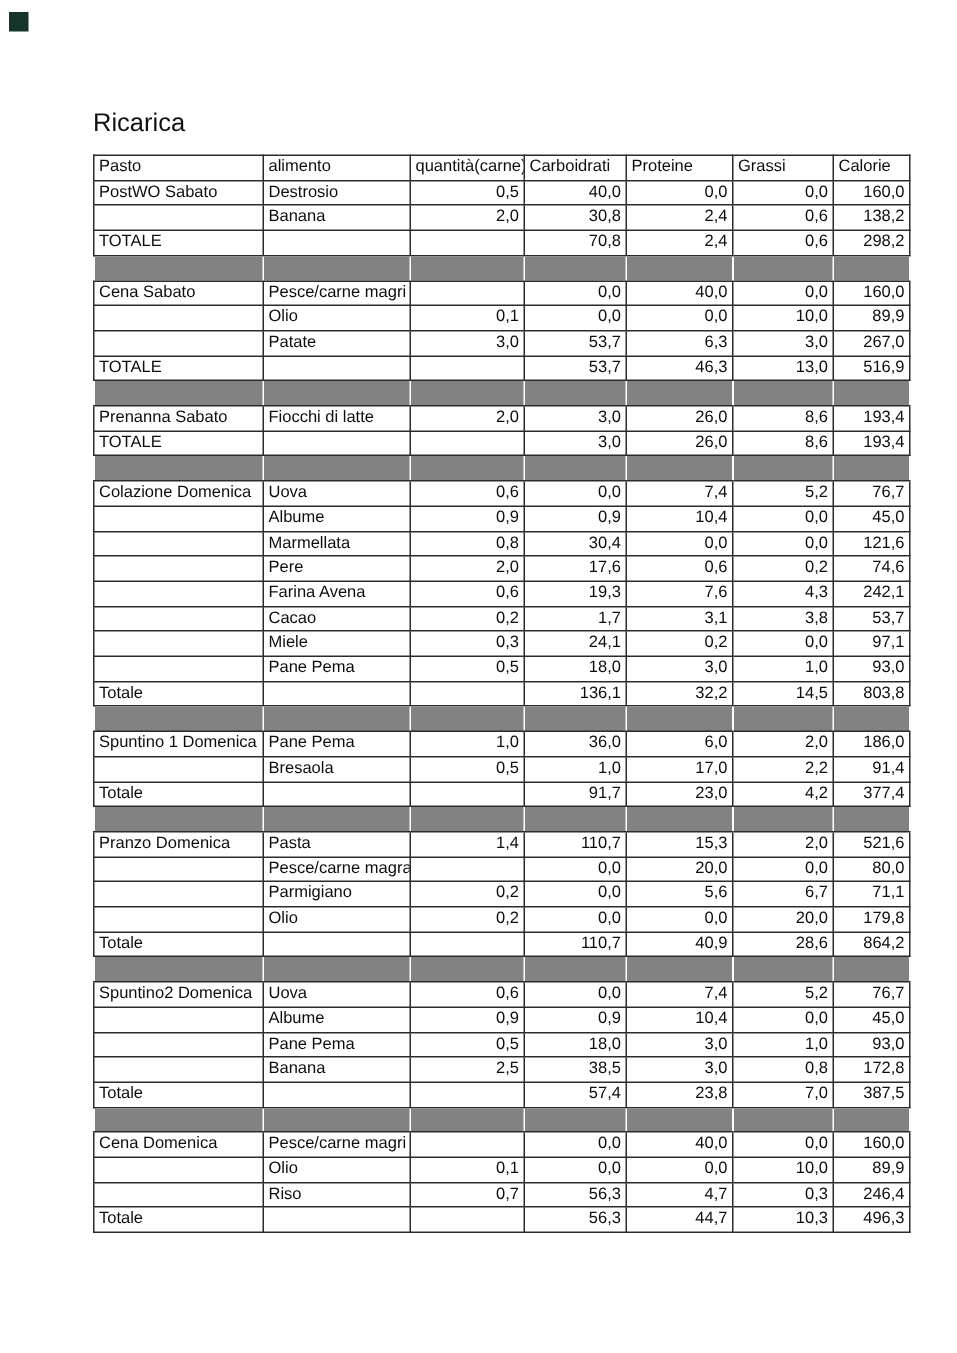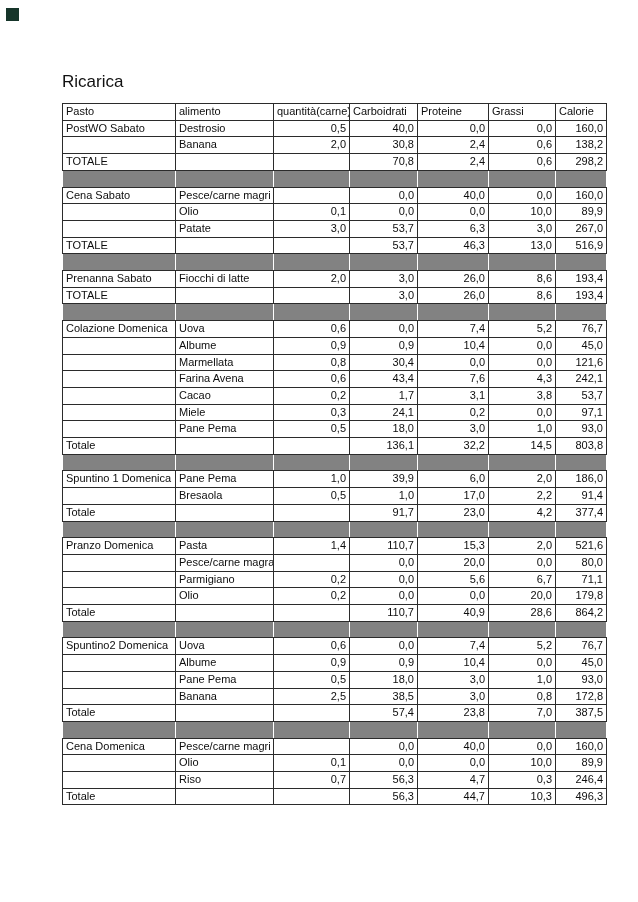--- a/index.html
+++ b/index.html
@@ -230,23 +230,32 @@
           <td class="txt"></td>
           <td class="txt">Marmellata</td>
           <td class="num">0,8</td>
           <td class="num">30,4</td>
           <td class="num">0,0</td>
           <td class="num">0,0</td>
           <td class="num">121,6</td>
         </tr>
         <tr>
           <td class="txt"></td>
+          <td class="txt">Pere</td>
+          <td class="num">2,0</td>
+          <td class="num">17,6</td>
+          <td class="num">0,6</td>
+          <td class="num">0,2</td>
+          <td class="num">74,6</td>
+        </tr>
+        <tr>
+          <td class="txt"></td>
           <td class="txt">Farina Avena</td>
           <td class="num">0,6</td>
-          <td class="num">43,4</td>
+          <td class="num">19,3</td>
           <td class="num">7,6</td>
           <td class="num">4,3</td>
           <td class="num">242,1</td>
         </tr>
         <tr>
           <td class="txt"></td>
           <td class="txt">Cacao</td>
           <td class="num">0,2</td>
           <td class="num">1,7</td>
           <td class="num">3,1</td>
@@ -286,21 +295,21 @@
           <td class="num"></td>
           <td class="num"></td>
           <td class="num"></td>
           <td class="num"></td>
           <td class="num"></td>
         </tr>
         <tr>
           <td class="txt">Spuntino 1 Domenica</td>
           <td class="txt">Pane Pema</td>
           <td class="num">1,0</td>
-          <td class="num">39,9</td>
+          <td class="num">36,0</td>
           <td class="num">6,0</td>
           <td class="num">2,0</td>
           <td class="num">186,0</td>
         </tr>
         <tr>
           <td class="txt"></td>
           <td class="txt">Bresaola</td>
           <td class="num">0,5</td>
           <td class="num">1,0</td>
           <td class="num">17,0</td>

